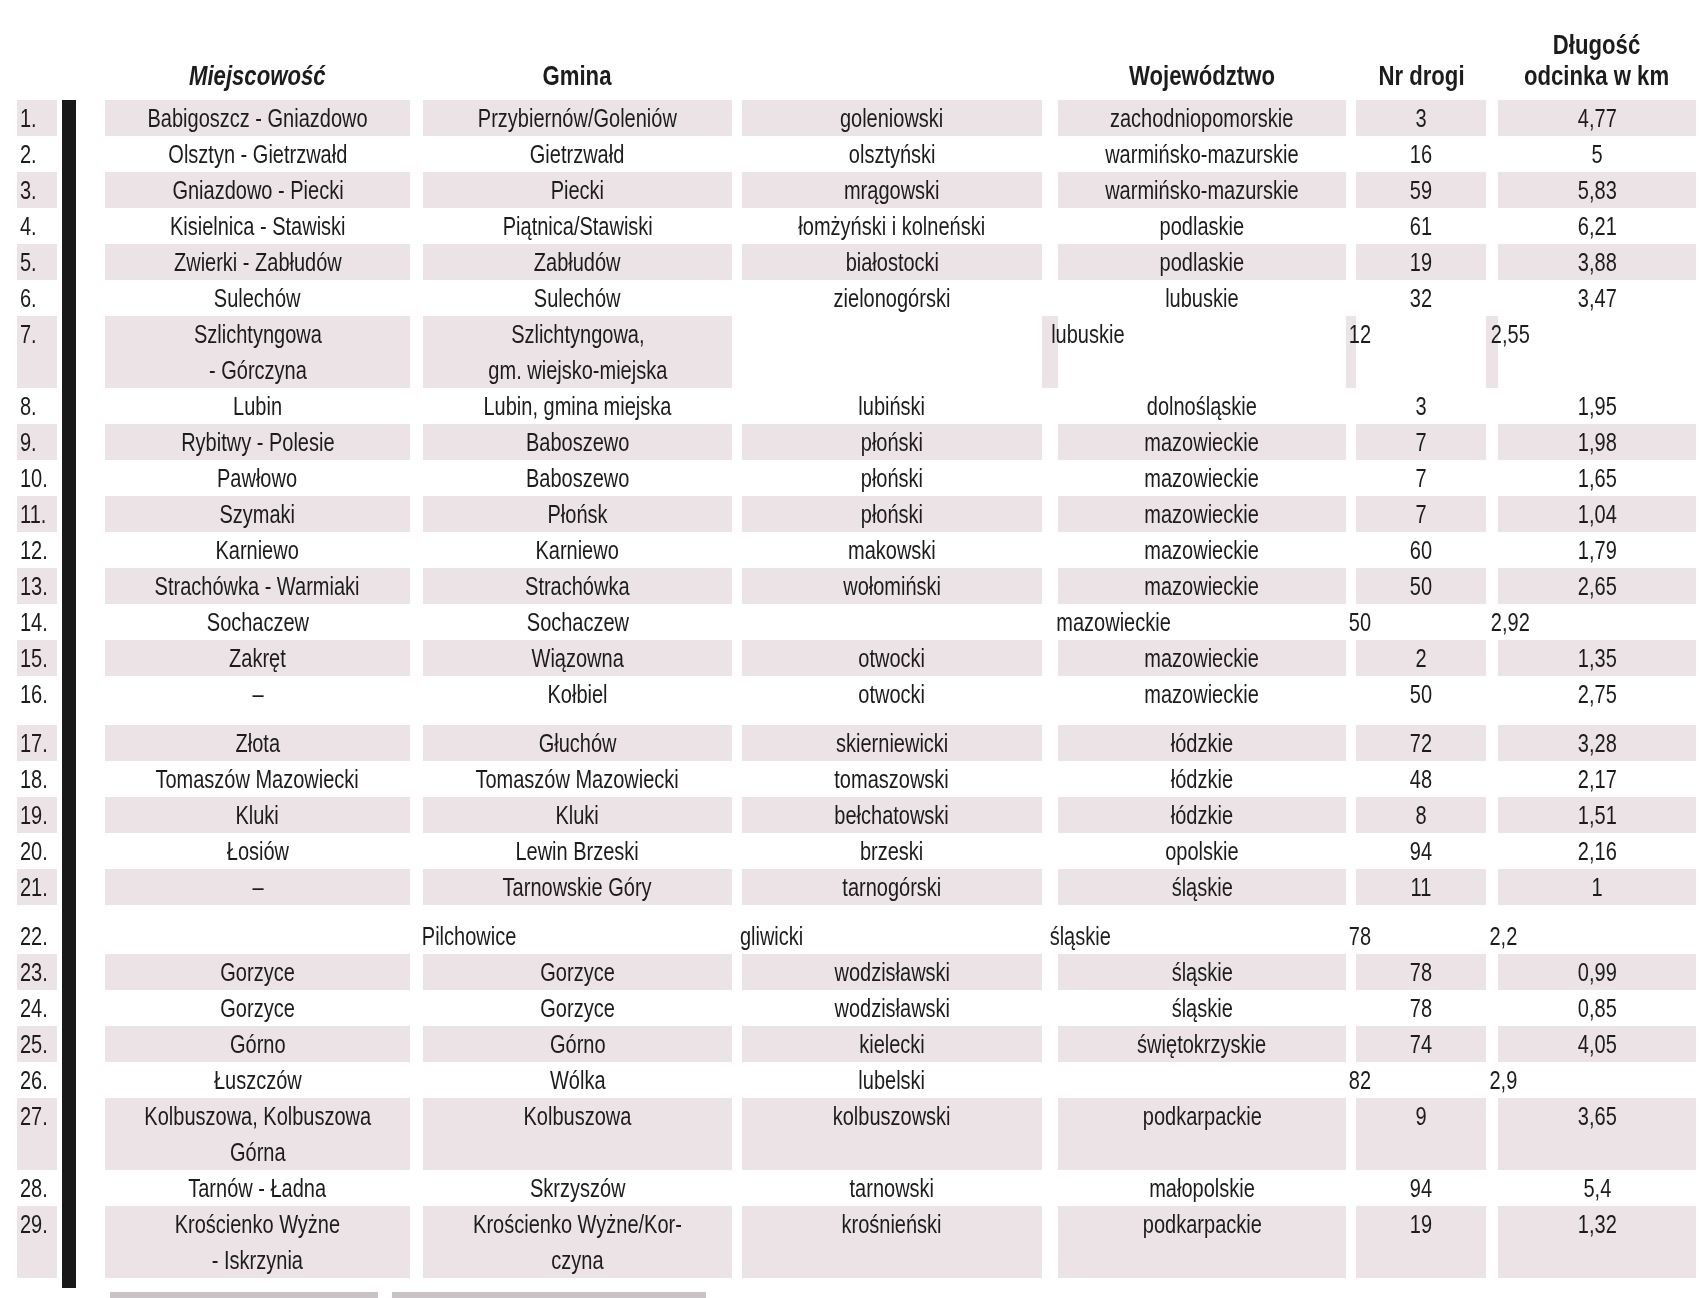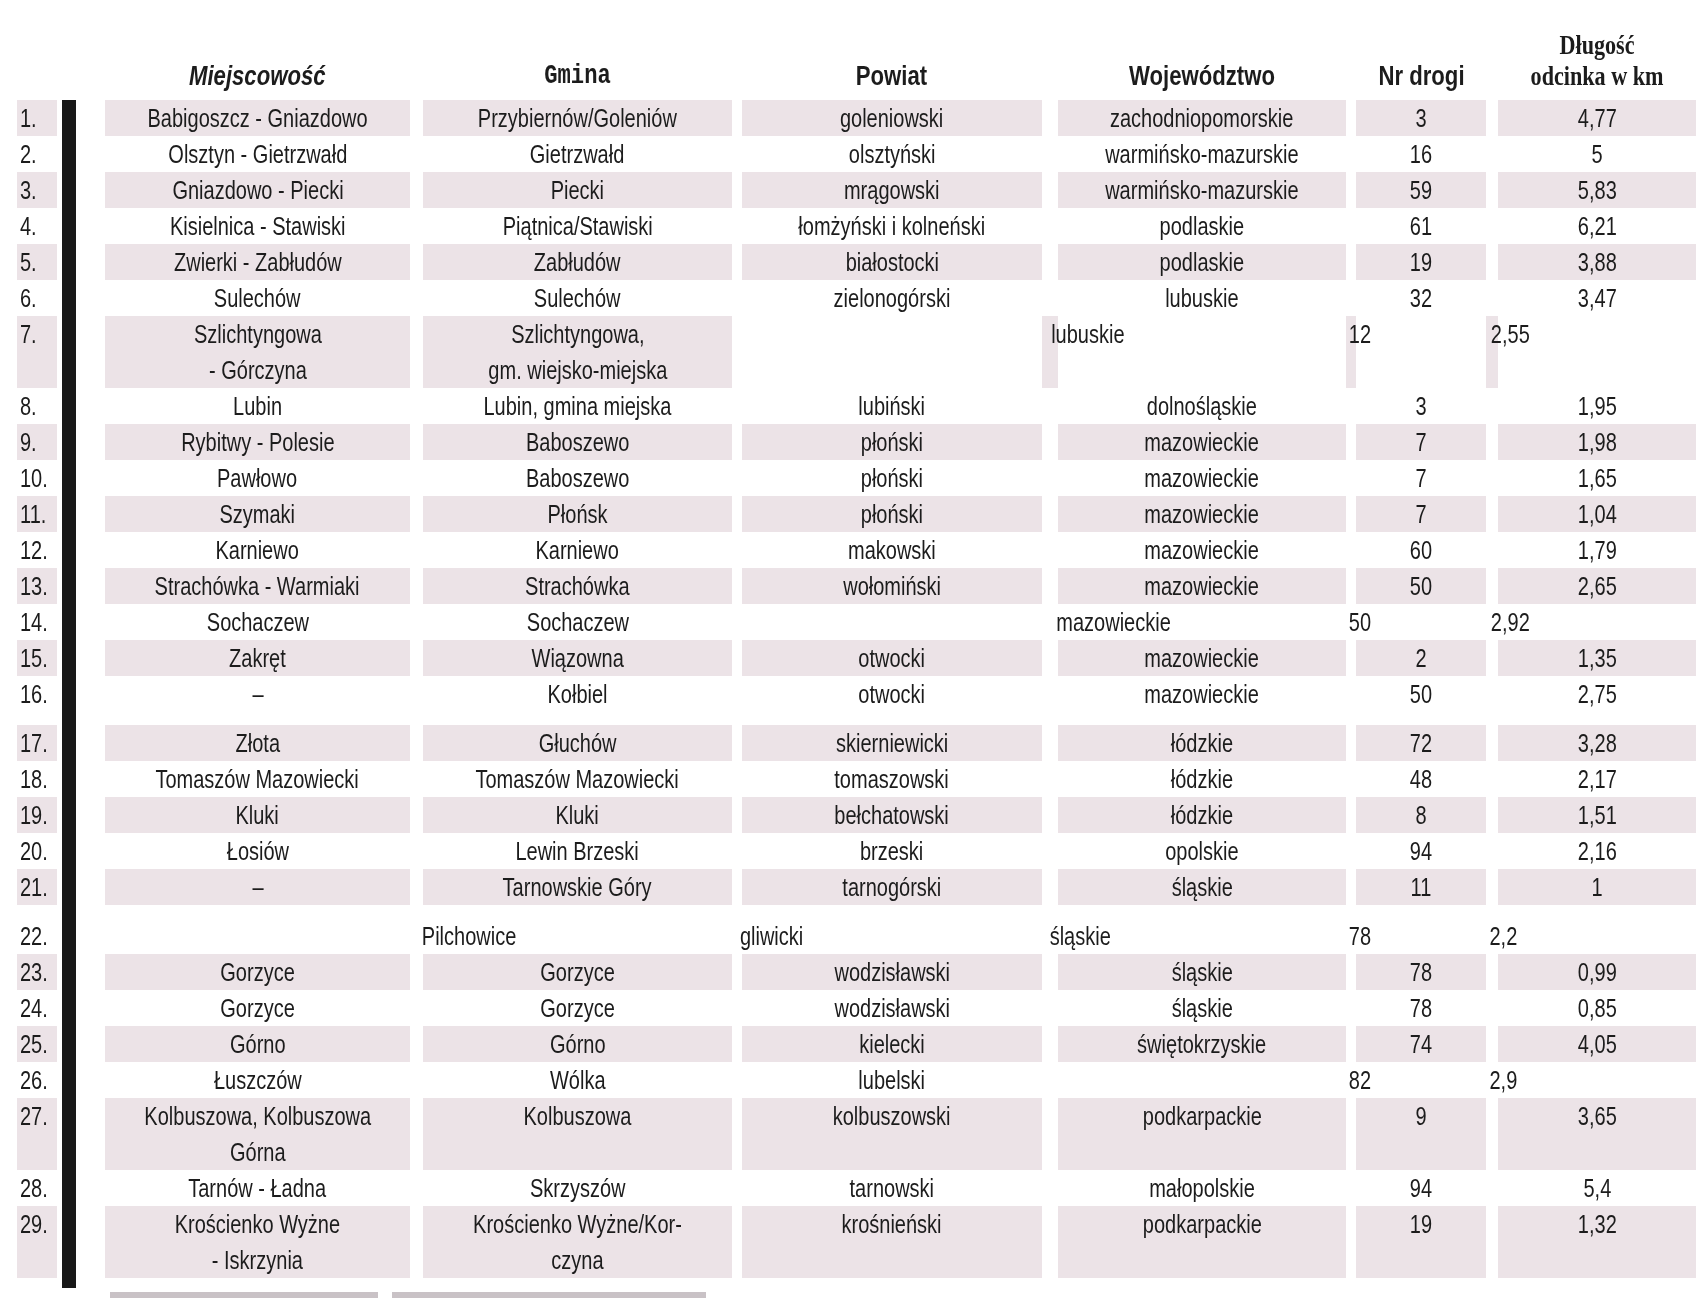--- a/index.html
+++ b/index.html
@@ -26,25 +26,25 @@
     padding-bottom:8px;
   }
   .hcell {
     font-size:27px;
     font-weight:700;
     text-align:center;
     white-space:pre-line;
     line-height:31px;
   }
   .h-miejscowosc { grid-column:3;font-style:italic; }
-  .h-gmina       { grid-column:5;font-family:Liberation Mono, monospace; }
+  .h-gmina       { grid-column:5; }
   .h-powiat      { grid-column:7; }
   .h-wojewodztwo { grid-column:9;margin-top:8px; }
   .h-nr          { grid-column:11; }
-  .h-dlugosc     { grid-column:13;font-family:Liberation Serif, serif; }
+  .h-dlugosc     { grid-column:13; }
 
   .row { min-height:36px; }
   .row.tall { min-height:72px; }
   .row.gap-before { margin-top:13px;border-radius:15px; }
 
   .cell {
     font-size:25px;
     font-weight:400;
     line-height:36px;
     text-align:center;
@@ -78,21 +78,20 @@
   .strip-2 { left:392px; width:314px; }
 </style>
 </head>
 <body>
 
 <div class="table">
 
   <div class="header-row">
     <div class="hcell h-miejscowosc"><span class="cnd">Miejscowość</span></div>
     <div class="hcell h-gmina"><span class="cnd">Gmina</span></div>
-    <div class="hcell h-powiat"><span class="cnd">Powiat</span></div>
     <div class="hcell h-wojewodztwo"><span class="cnd">Województwo</span></div>
     <div class="hcell h-nr"><span class="cnd">Nr drogi</span></div>
     <div class="hcell h-dlugosc"><span class="cnd">Długość
 odcinka w km</span></div>
   </div>
 
   <div>
       <div class="row pink">
     <div class="cell cell-no bg"><span class="cnd">1.</span></div>
     <div></div>

